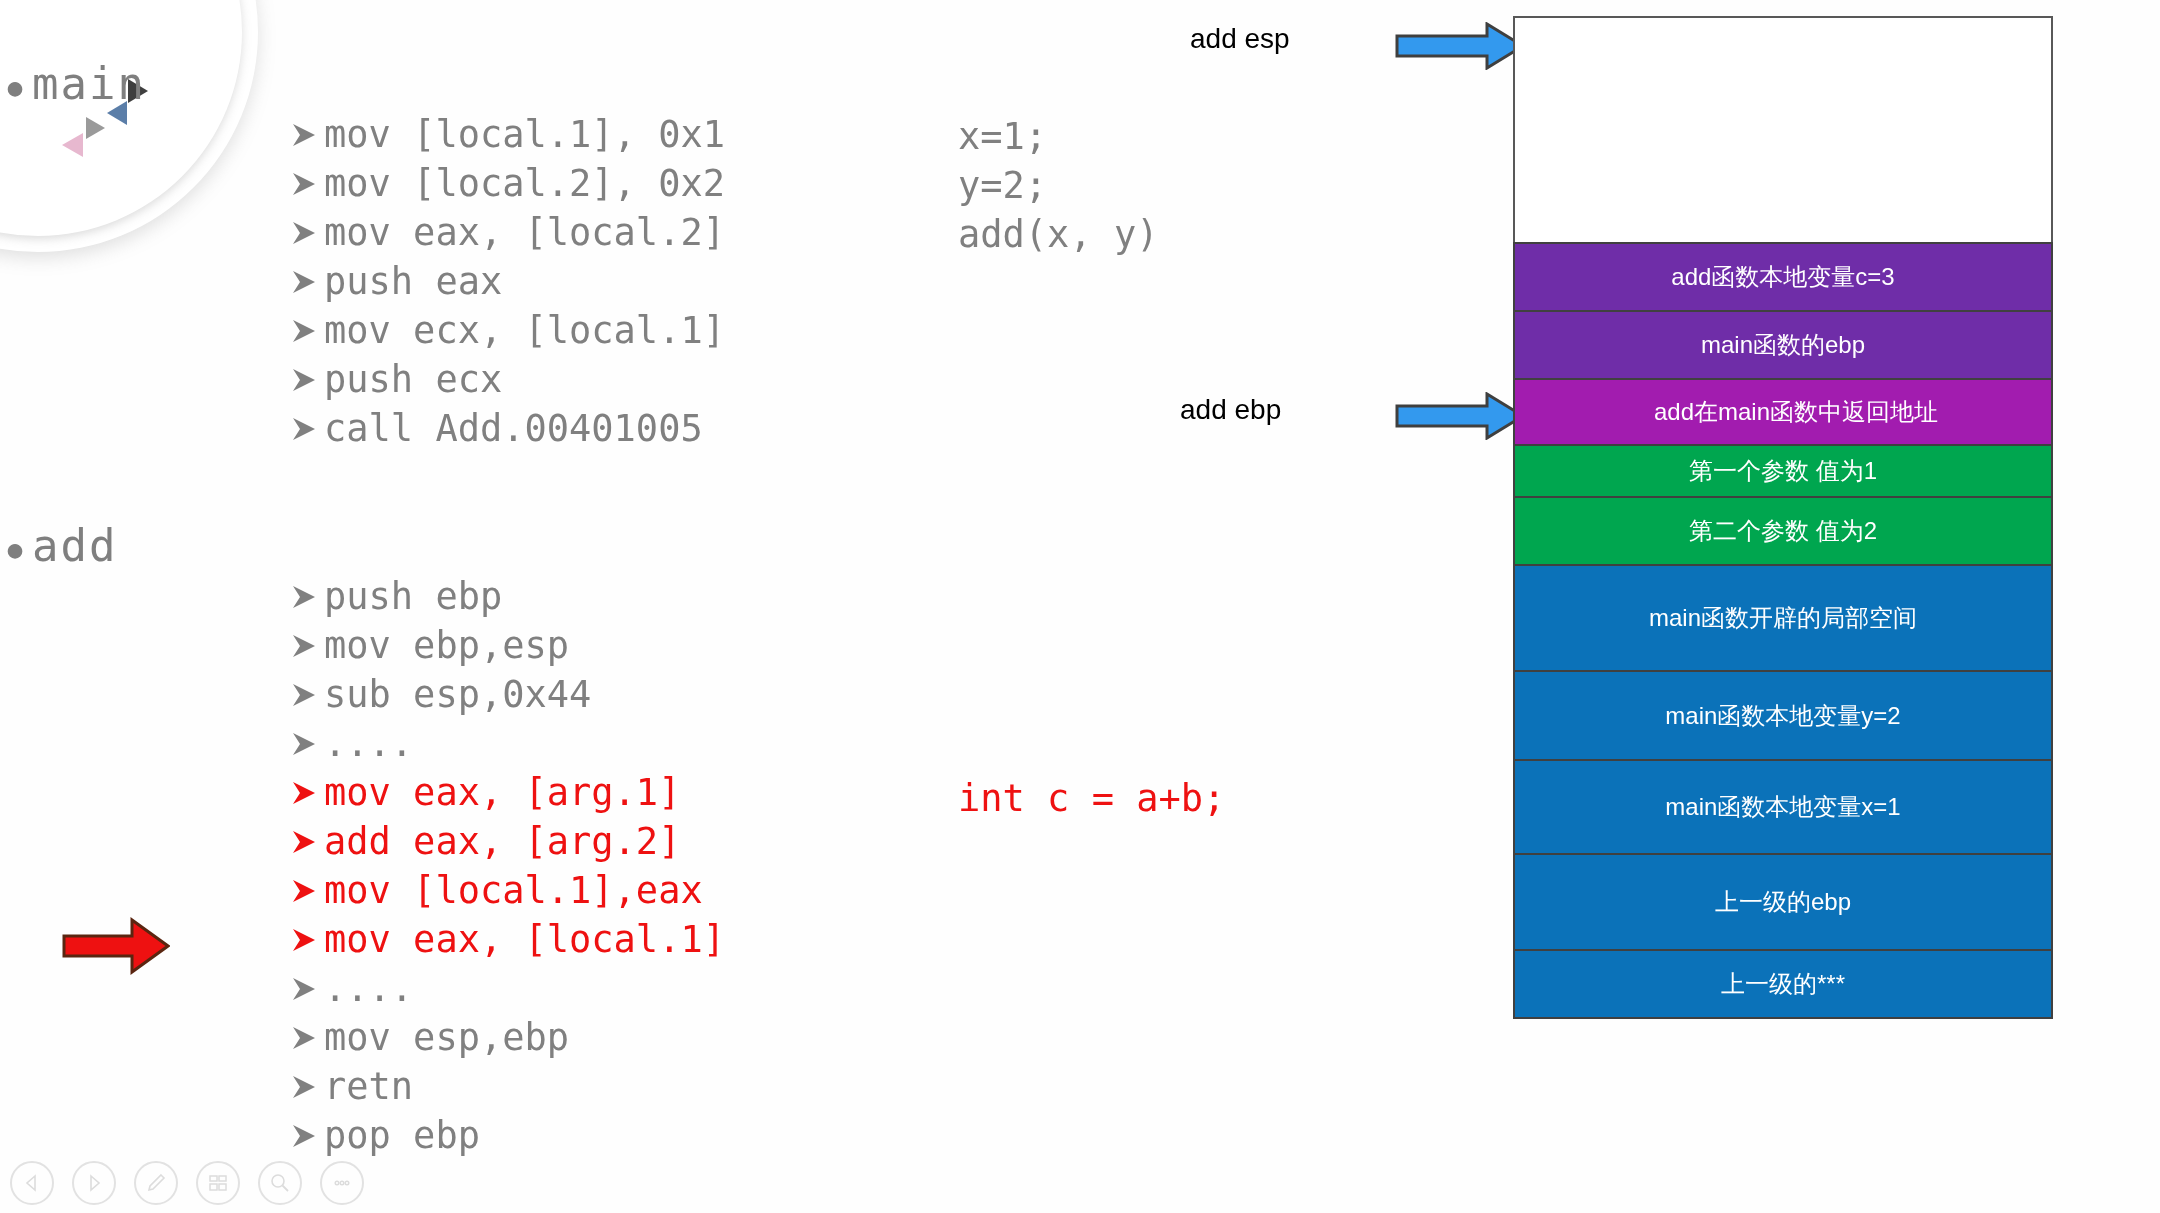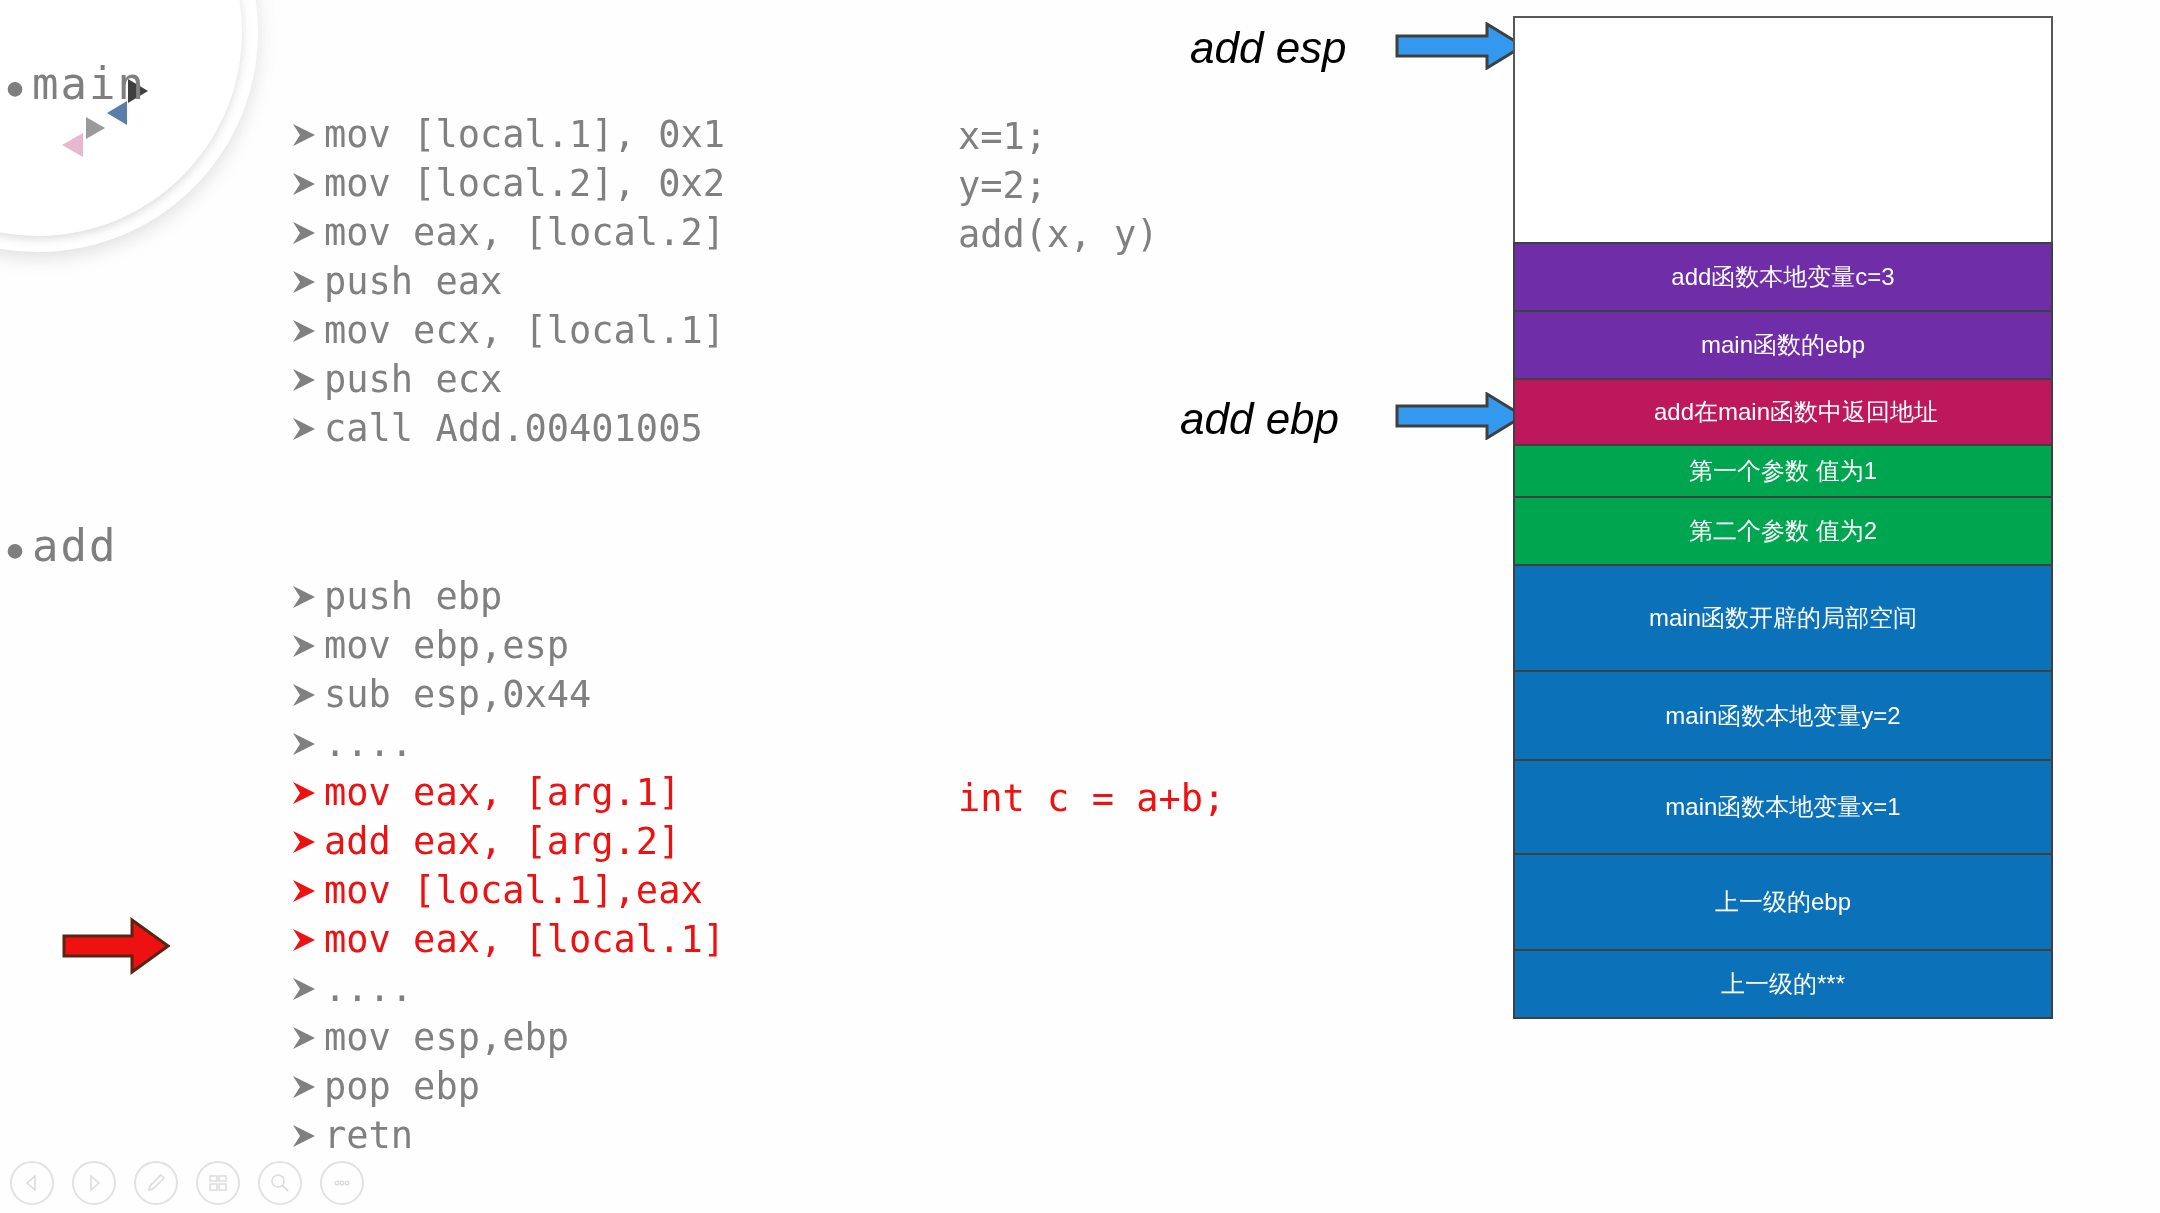--- a/index.html
+++ b/index.html
@@ -41,21 +41,21 @@
   .g{color:#808080;}
   .r{color:#ee1111;}
   .cmt{position:absolute;font-family:"DejaVu Sans Mono","Liberation Mono",monospace;
       font-size:37px;line-height:44px;white-space:pre;letter-spacing:0px;}
 
   
   .red-arrow{position:absolute;left:62px;top:916px;}
 
   
   .callout{position:absolute;font-family:"Liberation Sans","DejaVu Sans",sans-serif;
-      font-size:44px;color:#000000;white-space:nowrap;font-style:italic;}
+      font-size:28px;color:#000000;white-space:nowrap;}
   .bluearr{position:absolute;}
 
   
   .stack{position:absolute;left:1513px;top:18px;width:540px;}
   .cell{box-sizing:border-box;display:flex;align-items:center;justify-content:center;
       border:2px solid #404040;margin-top:-2px;color:#ffffff;font-size:24px;
       font-family:"Liberation Sans","DejaVu Sans",sans-serif;text-align:center;}
   .cell.empty{background:#ffffff;border-color:#585858;}
 
   
@@ -237,29 +237,29 @@
             </svg>
         </span>
         <span class="ltext g">mov esp,ebp</span>
       </div>
       <div class="line">
         <span class="arrowhead">
           <svg width="30" height="30" viewBox="0 0 30 30">
               <path d="M3 4 L25 15 L3 26 L10 15 Z" fill="#808080"></path>
             </svg>
         </span>
+        <span class="ltext g">retn</span>
+      </div>
+      <div class="line">
+        <span class="arrowhead">
+          <svg width="30" height="30" viewBox="0 0 30 30">
+              <path d="M3 4 L25 15 L3 26 L10 15 Z" fill="#808080"></path>
+            </svg>
+        </span>
         <span class="ltext g">pop ebp</span>
-      </div>
-      <div class="line">
-        <span class="arrowhead">
-          <svg width="30" height="30" viewBox="0 0 30 30">
-              <path d="M3 4 L25 15 L3 26 L10 15 Z" fill="#808080"></path>
-            </svg>
-        </span>
-        <span class="ltext g">retn</span>
       </div>
     </div>
 
     <span class="cmt r" style="left:958px;top:777px;">int c = a+b;</span>
   </div>
 
   <div class="red-arrow">
     <svg width="108" height="60" viewBox="0 0 108 60">
       <path d="M2 20 L70 20 L70 4 L106 30 L70 56 L70 40 L2 40 Z" fill="#ee1111" stroke="#5a2510" stroke-width="3"></path>
     </svg>
@@ -282,21 +282,21 @@
   <div class="stack">
     <div class="cell empty" style="height:228px;background:#ffffff;">
       <span></span>
     </div>
     <div class="cell" style="height:70px;background:#6f2da8;">
       <span>add函数本地变量c=3</span>
     </div>
     <div class="cell" style="height:70px;background:#6f2da8;">
       <span>main函数的ebp</span>
     </div>
-    <div class="cell" style="height:68px;background:#be185d;padding-left:26px;">
+    <div class="cell" style="height:68px;background:#a21caf;padding-left:26px;">
       <span>add在main函数中返回地址</span>
     </div>
     <div class="cell" style="height:54px;background:#00a64f;">
       <span>第一个参数 值为1</span>
     </div>
     <div class="cell" style="height:70px;background:#00a64f;">
       <span>第二个参数 值为2</span>
     </div>
     <div class="cell" style="height:108px;background:#0b72b9;">
       <span>main函数开辟的局部空间</span>

